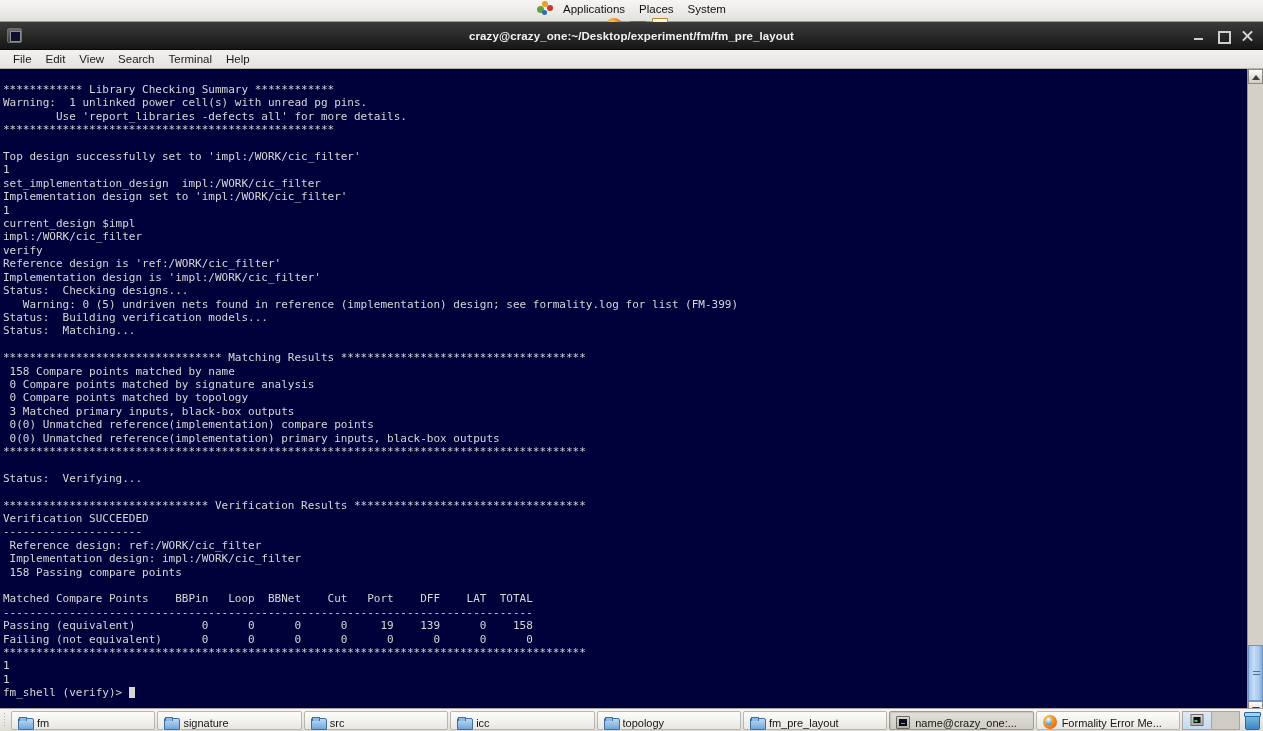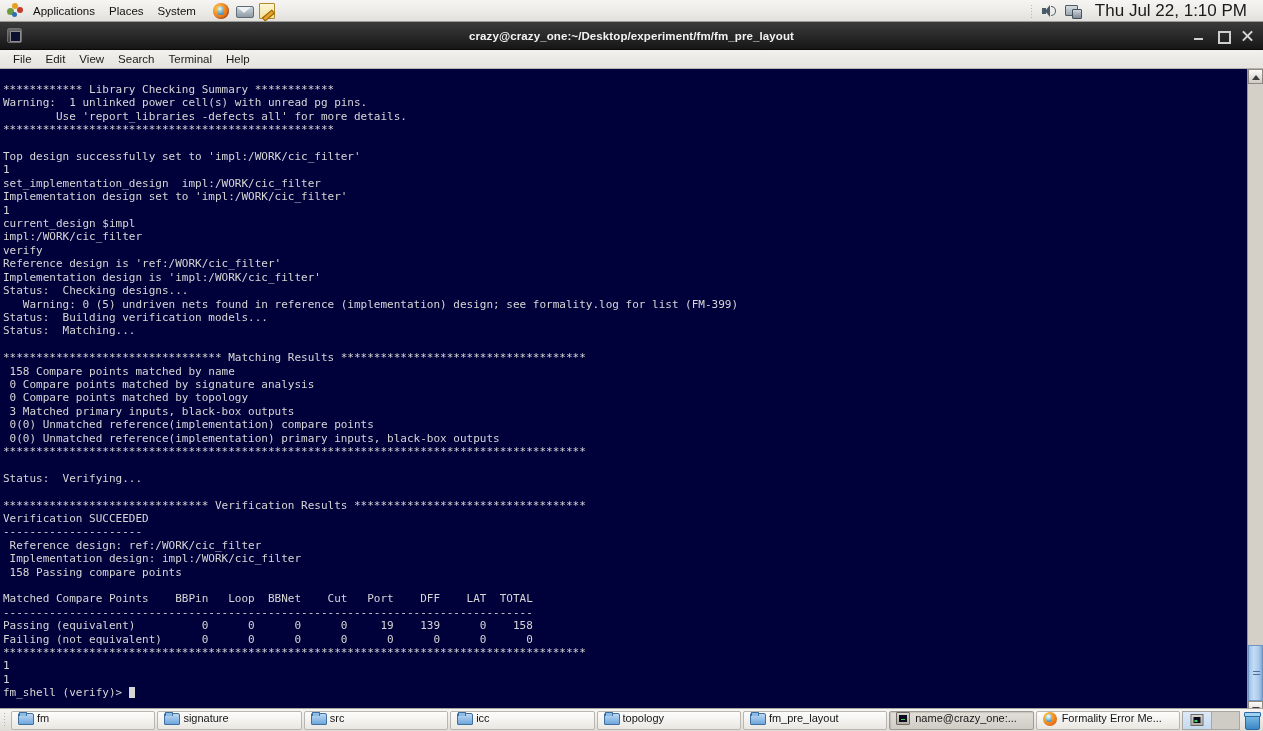--- a/index.html
+++ b/index.html
@@ -9,21 +9,21 @@
     font-family:"Liberation Sans", sans-serif;
     background:#000;
   }
   #screen { position:relative; width:1263px; height:731px; }
 
   
   #top-panel{
     position:absolute; left:0; top:0; width:1263px; height:22px;
     background:linear-gradient(to bottom,#f6f5f3 0%,#ecebe8 55%,#e2e0dc 100%);
     border-bottom:1px solid #9a9a96;
-    display:flex; align-items:center; font-size:11.5px; color:#1a1a1a;
+    display:flex; align-items:center; font-size:11.5px; color:#1a1a1a;flex-direction:column;
   }
   .tp-menu{ display:flex; align-items:center; height:100%; padding-left:4px; }
   .tp-item{ padding:2px 7px; height:18px; line-height:14px; display:flex;
             align-items:center; border-radius:2px; cursor:default;
             font-size:11.5px; color:#111; }
   .tp-icon-foot{ width:16px; height:16px; position:relative; margin:0 3px 0 3px; }
   .tp-icon-foot i{ position:absolute; border-radius:50%; }
   .tp-icon-foot i:nth-child(1){ width:7px;height:7px;background:#6b9b3c;left:0;top:5px;}
   .tp-icon-foot i:nth-child(2){ width:6px;height:6px;background:#e8a020;left:5px;top:0px;}
   .tp-icon-foot i:nth-child(3){ width:6px;height:6px;background:#c23b2b;left:10px;top:4px;}
@@ -132,21 +132,21 @@
   #sb-thumb i{ position:absolute; left:4px; width:7px; height:1px; background:#4c6f9c; }
   #sb-thumb i:nth-child(1){ top:25px; } #sb-thumb i:nth-child(2){ top:28px; }
 
   
   #taskbar{ position:absolute; left:0; top:708px; width:1263px; height:23px;
     background:linear-gradient(to bottom,#f6f5f3 0%,#eceae6 50%,#dedbd5 100%);
     border-top:1px solid #a7a49f; display:flex; align-items:center; gap:2px;
     padding:0 3px; font-size:11px; color:#161616; }
   .tb-grip{ width:4px; height:16px; background-image:radial-gradient(#b5b2ad 40%,transparent 41%);
      background-size:3px 3px; margin-right:2px; flex:0 0 4px;}
-  .task{ flex:1 1 0; min-width:0; height:19px; display:flex; align-items:flex-start;
+  .task{ flex:1 1 0; min-width:0; height:19px; display:flex; align-items:flex-end;
      gap:5px; padding:0 6px; border:1px solid #b9b6b1; border-radius:2px;
      background:linear-gradient(to bottom,#fdfdfc,#e9e7e2); cursor:default; }
   .task.active{ background:linear-gradient(to bottom,#e3e0da,#cfccc5);
      border-color:#9d9a94; box-shadow:inset 1px 1px 1px rgba(0,0,0,.12); }
   .task .tlabel{ overflow:hidden; text-overflow:ellipsis; white-space:nowrap; font-size:11px; }
   .ico-folder{ width:14px; height:12px; position:relative; flex:0 0 14px; }
   .ico-folder:before{ content:""; position:absolute; left:0; top:1px; width:14px; height:10px;
      background:linear-gradient(to bottom,#bfd9f2,#6ea7dd); border:1px solid #3f6f9e;
      border-radius:1px 2px 1px 1px;}
   .ico-folder:after{ content:""; position:absolute; left:1px; top:0px; width:6px; height:3px;

